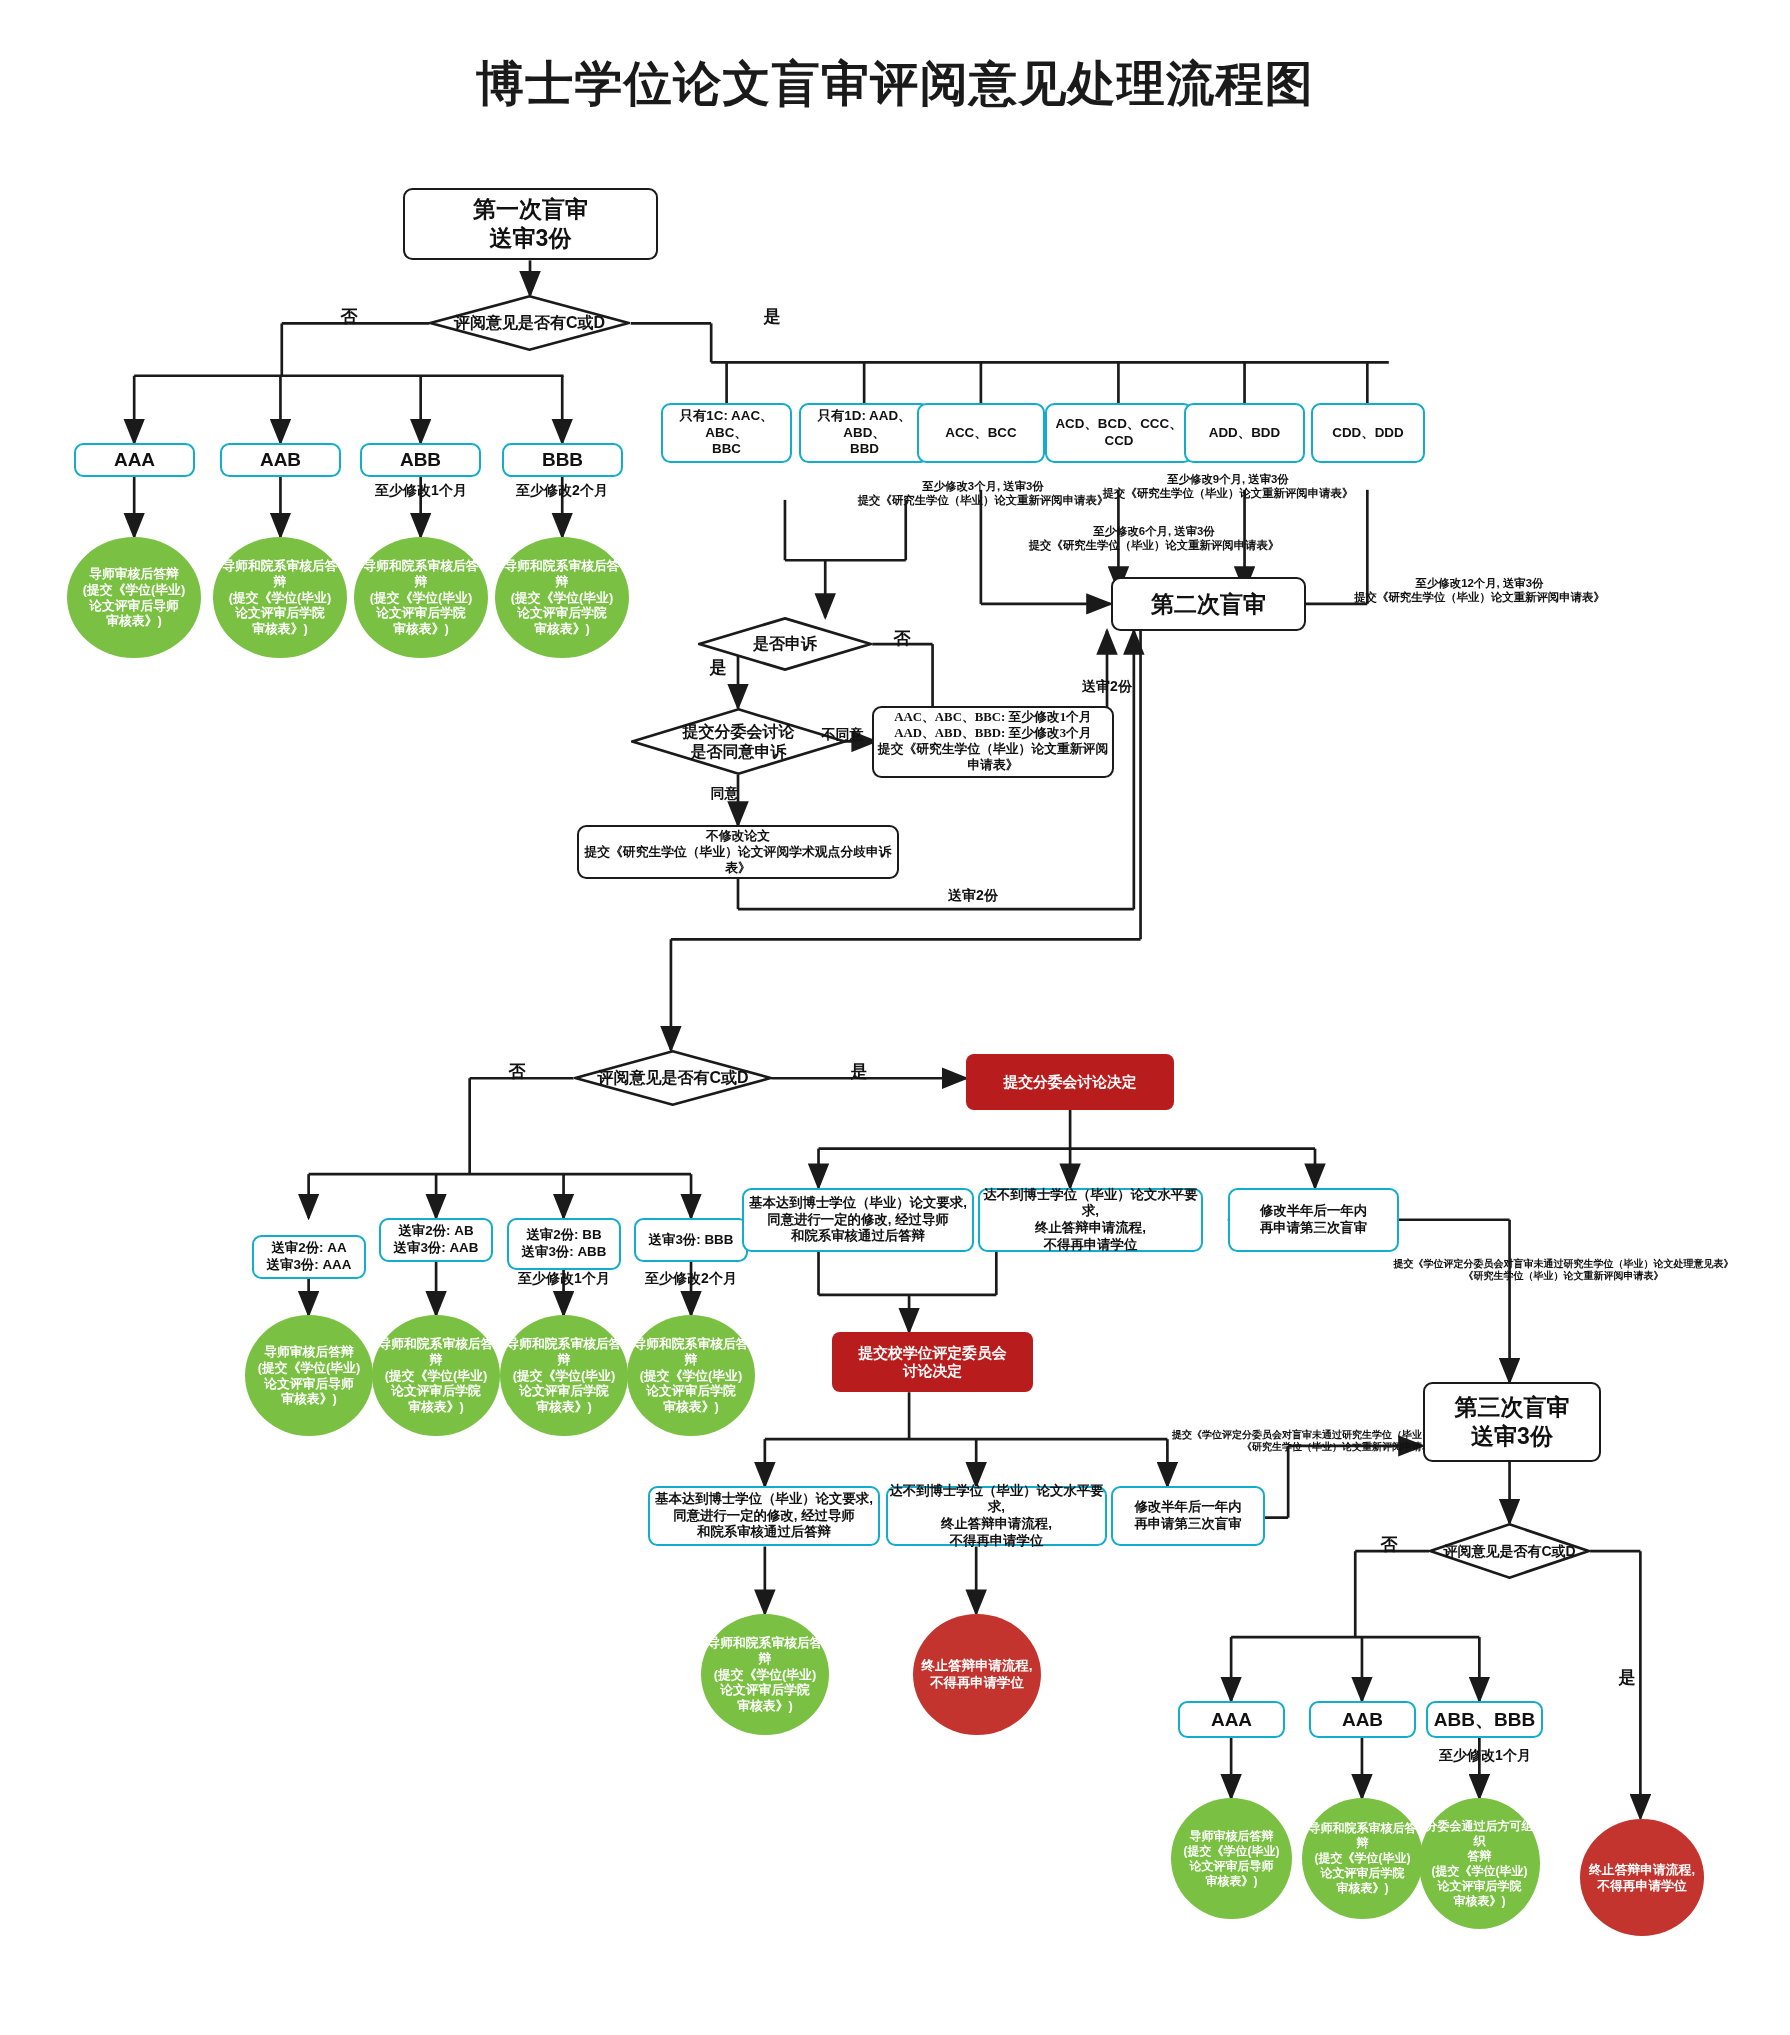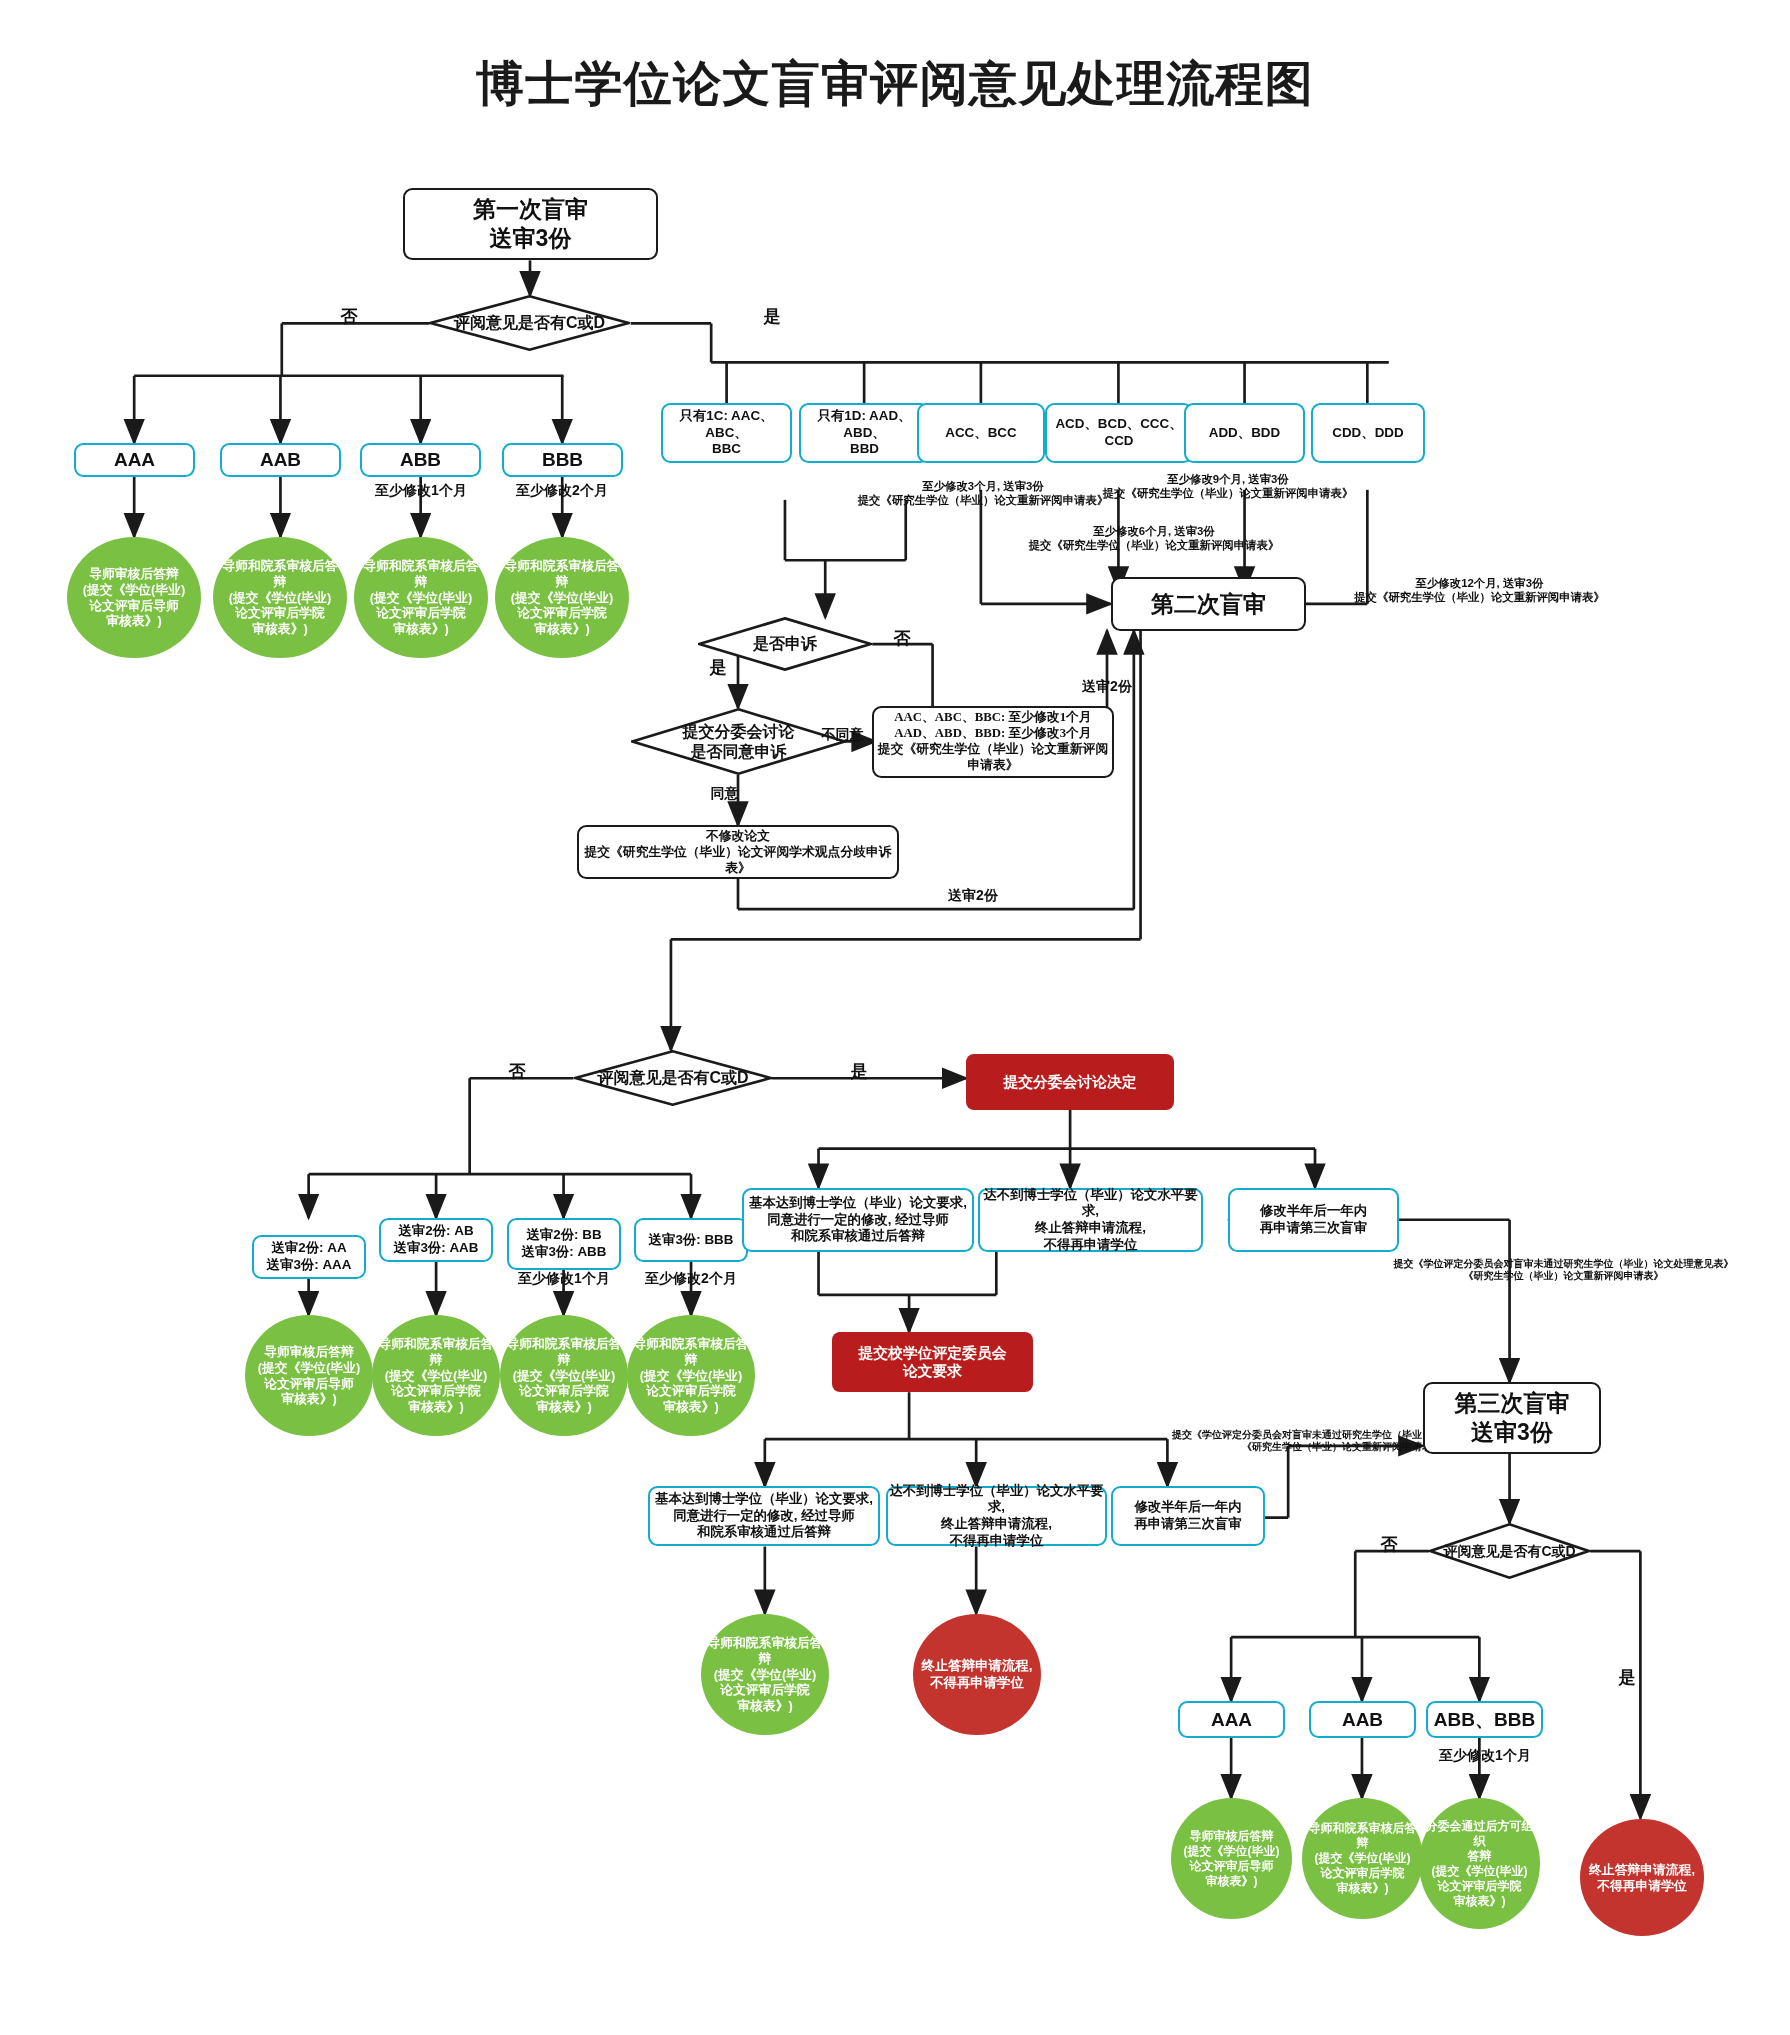--- a/index.html
+++ b/index.html
@@ -396,21 +396,21 @@
     <div>再申请第三次盲审</div>
   </div>
 
   <div class="t elabel xxs" style="left:1342px;top:1258px;width:443px;">
     <div>提交《学位评定分委员会对盲审未通过研究生学位（毕业）论文处理意见表》</div>
     <div>《研究生学位（毕业）论文重新评阅申请表》</div>
   </div>
 
   <div class="t node blue" style="left:832px;top:1332px;width:201px;height:60px;flex-direction:column;">
     <div>提交校学位评定委员会</div>
-    <div>论文要求</div>
+    <div>讨论决定</div>
   </div>
 
   <div class="t node cyan sm" style="left:648px;top:1486px;width:232px;height:60px;flex-direction:column;">
     <div>基本达到博士学位（毕业）论文要求,</div>
     <div>同意进行一定的修改, 经过导师</div>
     <div>和院系审核通过后答辩</div>
   </div>
   <div class="t node cyan sm" style="left:886px;top:1486px;width:221px;height:60px;flex-direction:column;">
     <div>达不到博士学位（毕业）论文水平要求,</div>
     <div>终止答辩申请流程,</div>
@@ -430,21 +430,21 @@
     <div>导师和院系审核后答辩</div>
     <div>(提交《学位(毕业)</div>
     <div>论文评审后学院</div>
     <div>审核表》)</div>
   </div>
   <div class="t node red" style="left:913px;top:1614px;width:128px;height:121px;flex-direction:column;">
     <div>终止答辩申请流程,</div>
     <div>不得再申请学位</div>
   </div>
 
-  <div class="t node stage big" style="left:1423px;top:1382px;width:178px;height:72px;flex-direction:column;">
+  <div class="t node stage big" style="left:1423px;top:1382px;width:178px;height:80px;flex-direction:column;">
     <div>第三次盲审</div>
     <div>送审3份</div>
   </div>
 
   <div class="t diamond" style="left:1429px;top:1523px;width:161px;height:56px;">
     <svg class="dshape" viewBox="0 0 240 84" preserveAspectRatio="none">
       <polygon points="120,2 238,42 120,82 2,42" fill="#fff" stroke="#1a1a1a" stroke-width="4"></polygon>
     </svg>
     <div class="dtxt" style="font-size:14px;">评阅意见是否有C或D</div>
   </div>

